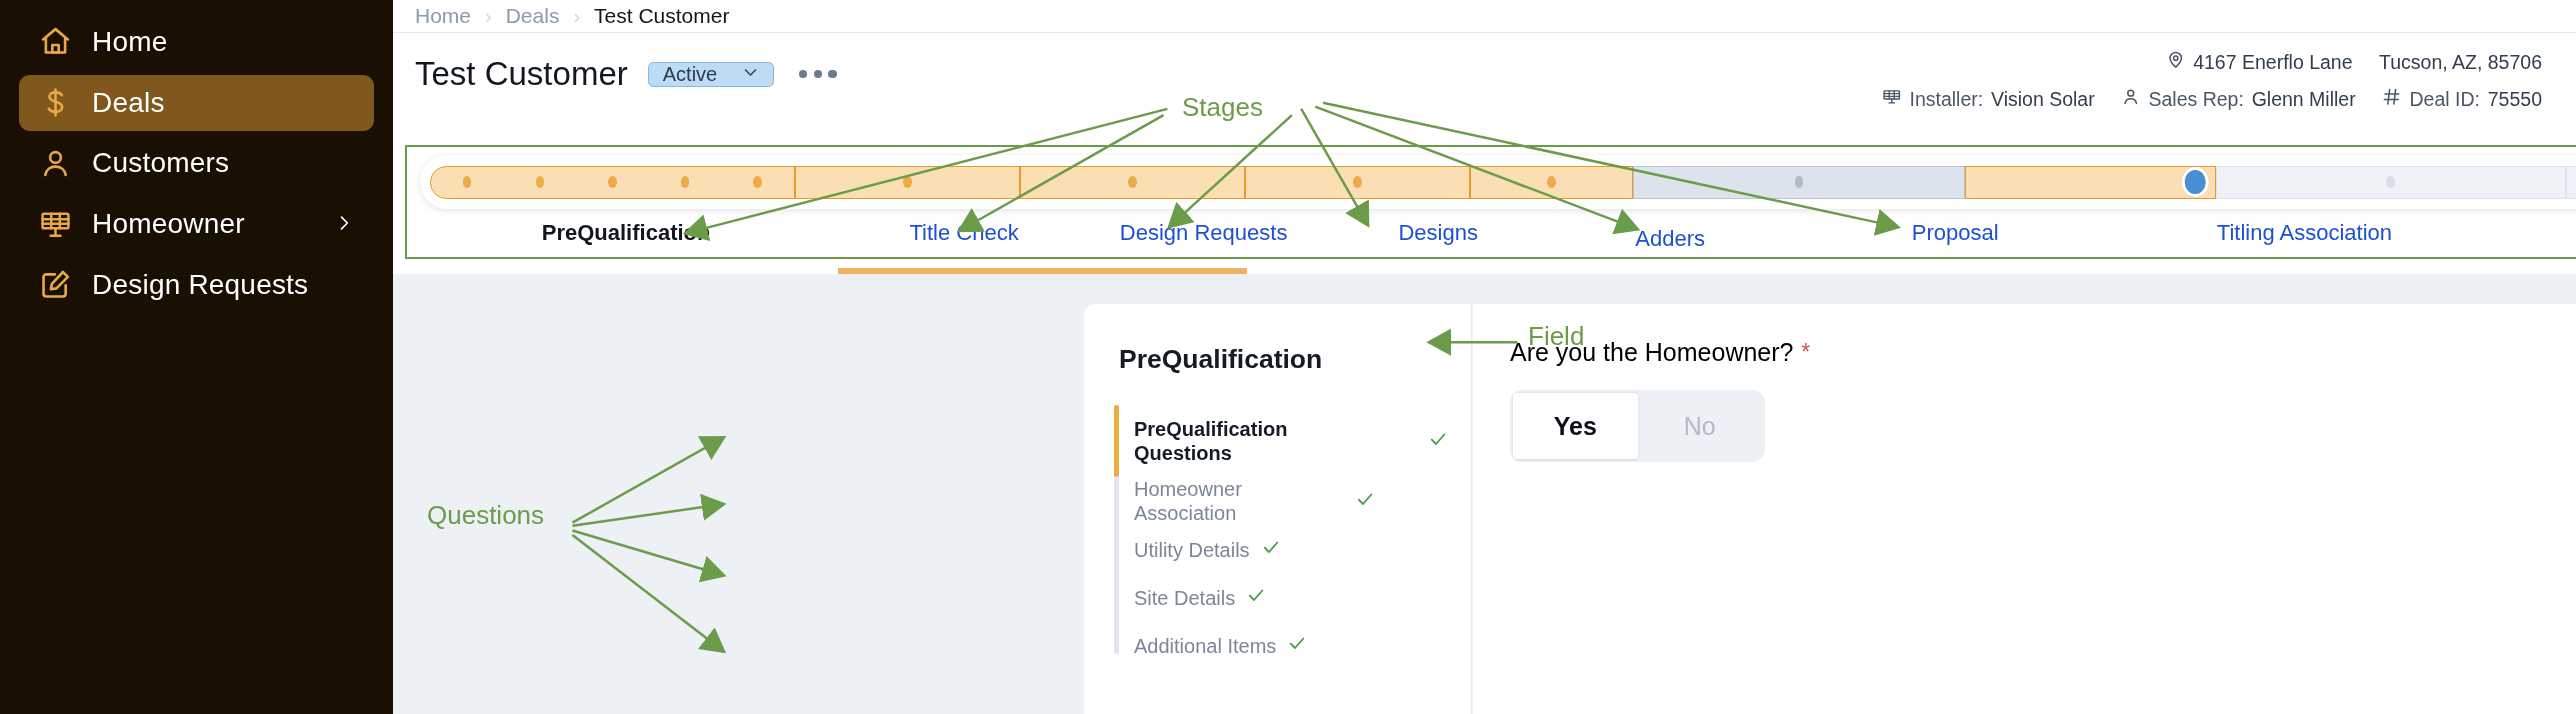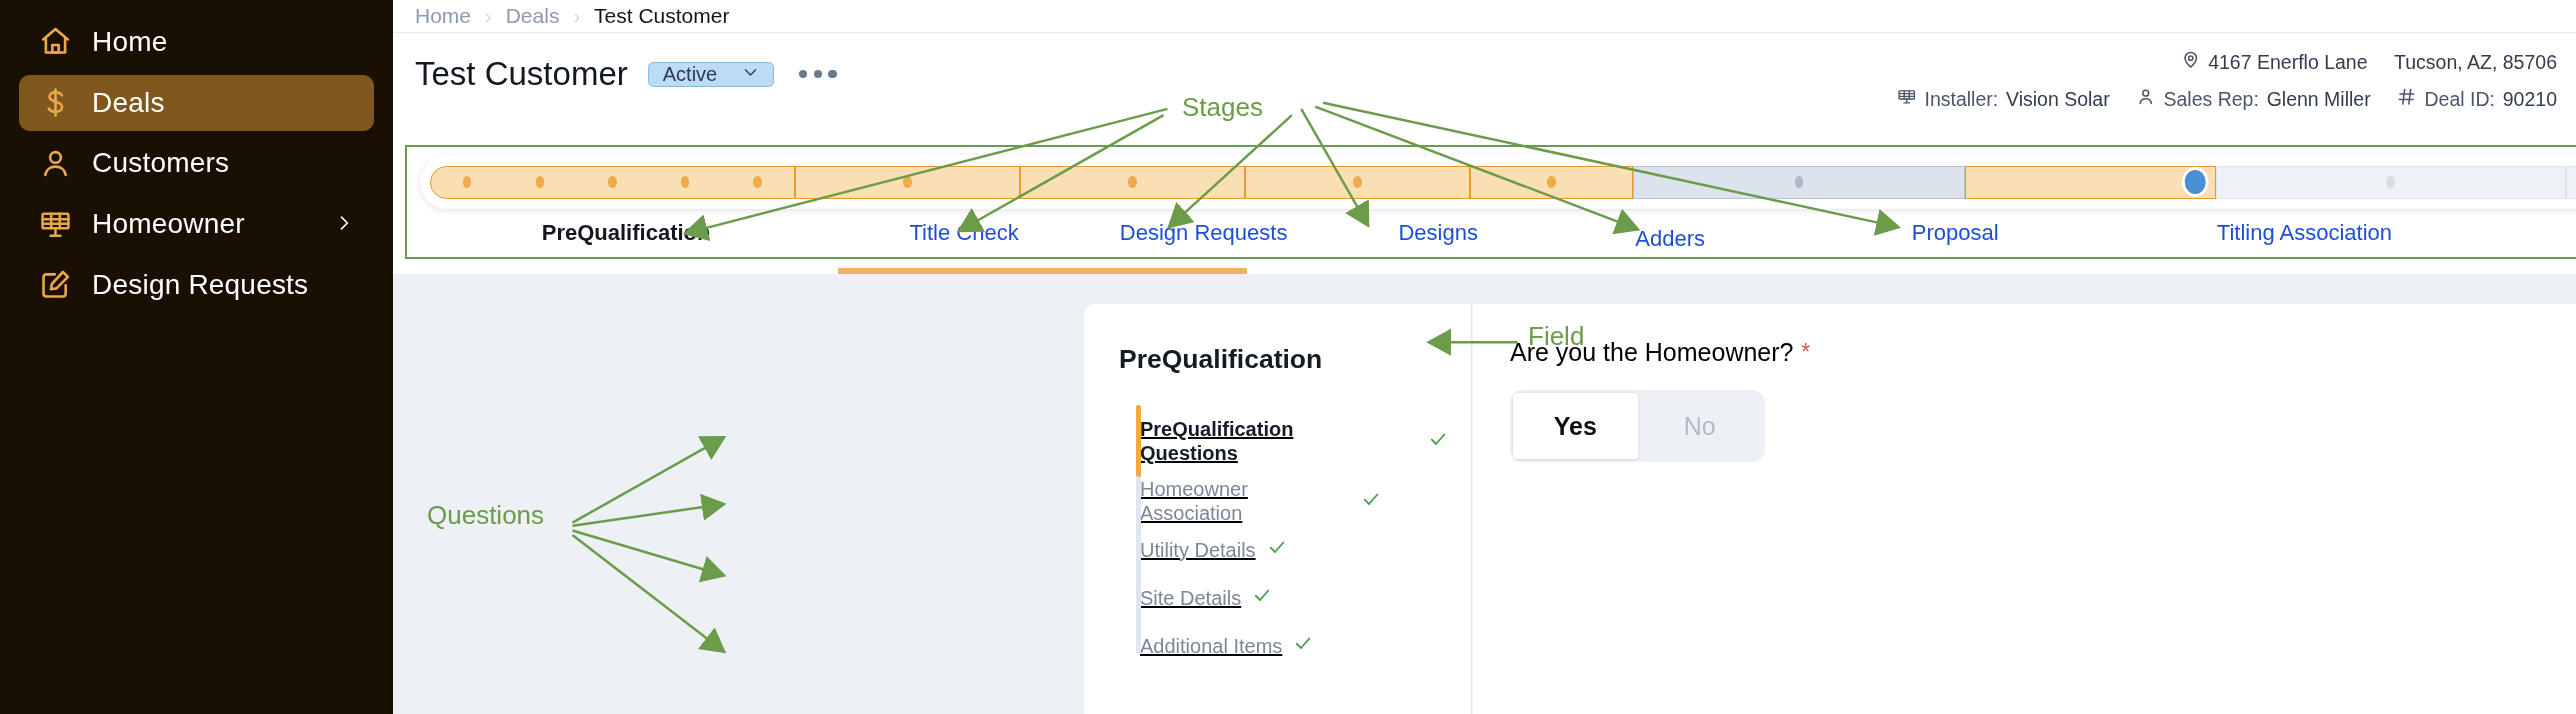--- a/index.html
+++ b/index.html
@@ -71,21 +71,21 @@
     border-radius: 5.4px;
     height: 25px; padding: 0 14px;
     display: flex; align-items: center; gap: 25px;
     font-size: 20px; color: #2c3a4b;
     cursor: pointer;
   }
   .status-pill svg { width: 17px; height: 17px; }
   .kebab { display: flex; gap: 6.2px; align-items: center; cursor: pointer; padding: 7.8px 4.7px; }
   .kebab i { width: 8.6px; height: 8.6px; border-radius: 50%; background: #6c7a8e; display: block; }
 
-  .meta { position: absolute; right: 19px; top: 17px; text-align: right; }
+  .meta { position: absolute; right: 34px; top: 17px; text-align: right; }
   .meta-row {
     display: flex; justify-content: flex-end; align-items: center;
     font-size: 19.5px; color: #4b5768; white-space: nowrap;
   }
   .meta-row + .meta-row { margin-top: 12.5px; }
   .meta-item { display: flex; align-items: center; gap: 7.8px; margin-left: 26.5px; }
   .meta-item svg { width: 19.5px; height: 19.5px; flex: 0 0 19.5px; }
   .meta-key { color: #4b5768; }
   .meta-val { color: #323d4d; }
 
@@ -160,21 +160,21 @@
     position: absolute; left: 691px; top: 304px;
     width: 388px; height: 411px;
     background: #fff;
     border-radius: 11px 0 0 0;
     border-right: 1.6px solid #e3e8ef;
   }
   .substage-title {
     font-size: 26.5px; color: #141b26; font-weight: bold;
     padding: 40px 0 0 35px;
   }
-  .substage-list { position: relative; margin: 30px 0 0 52px; padding-left: 4px; text-decoration: underline; }
+  .substage-list { position: relative; margin: 30px 0 0 30px; padding-left: 20px; }
   .substage-rail {
     position: absolute; left: 0; top: 0; width: 5.4px; height: 249px;
     background: #e1e6ee; border-radius: 3.1px;
   }
   .substage-rail-active {
     position: absolute; left: 0; top: 0; width: 5.4px; height: 72px;
     background: #eeab3e; border-radius: 3.1px;
   }
   .substage {
     display: flex; align-items: center;
@@ -358,21 +358,21 @@
             <span class="meta-key">Sales Rep:</span>
             <span class="meta-val">Glenn  Miller</span>
           </span>
           <span class="meta-item">
             <span>
               <svg viewBox="0 0 24 24" fill="none" stroke="#4b5768" stroke-width="1.9" stroke-linecap="round" stroke-linejoin="round">
                   <path d="M9.4 3 7.2 21M16.8 3l-2.2 18M3.6 8.6h17M2.9 15.4h17"></path>
                 </svg>
             </span>
             <span class="meta-key">Deal ID:</span>
-            <span class="meta-val">90210</span>
+            <span class="meta-val">75550</span>
           </span>
         </div>
       </div>
     </div>
 
     <div class="body-area"></div>
 
     <div class="stage-wrap">
       <div class="stage-card">
         <div class="track" id="stage-track">

